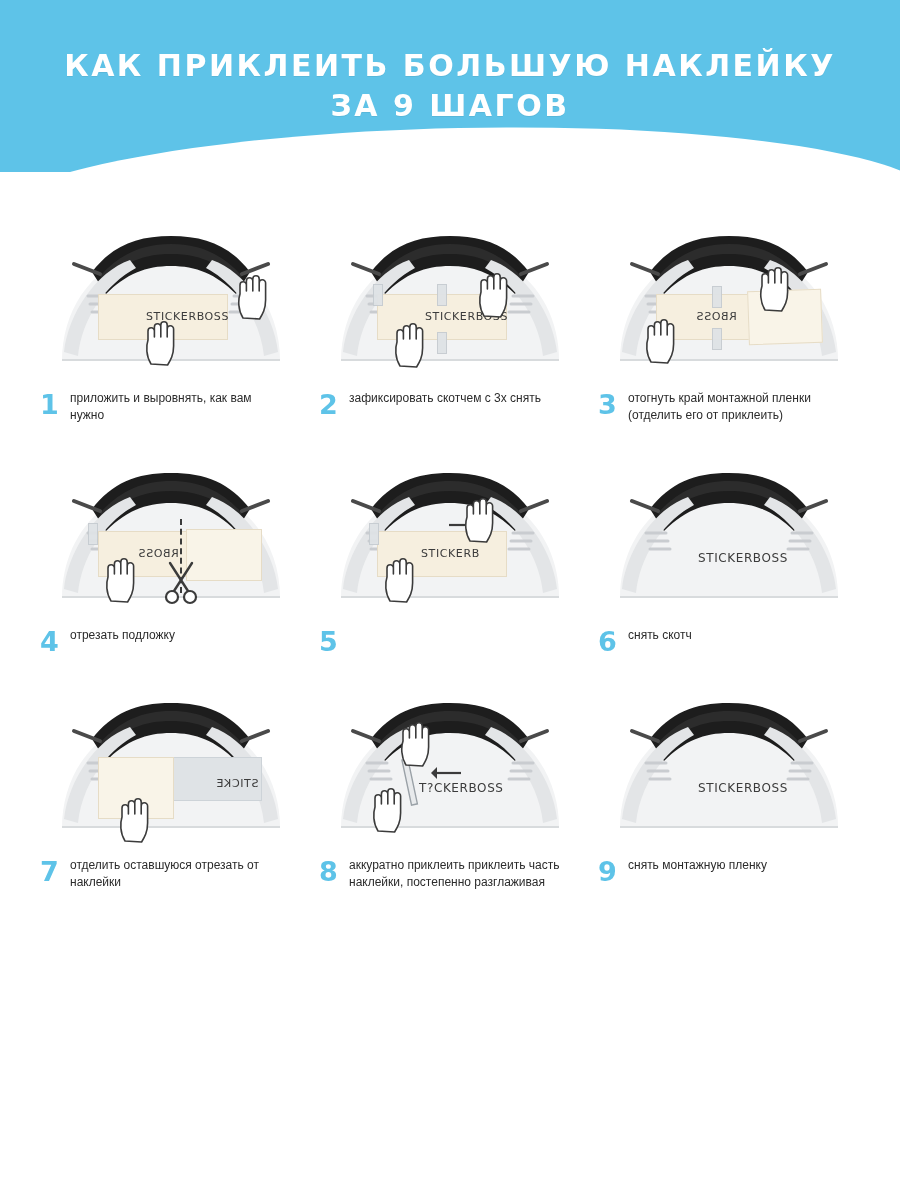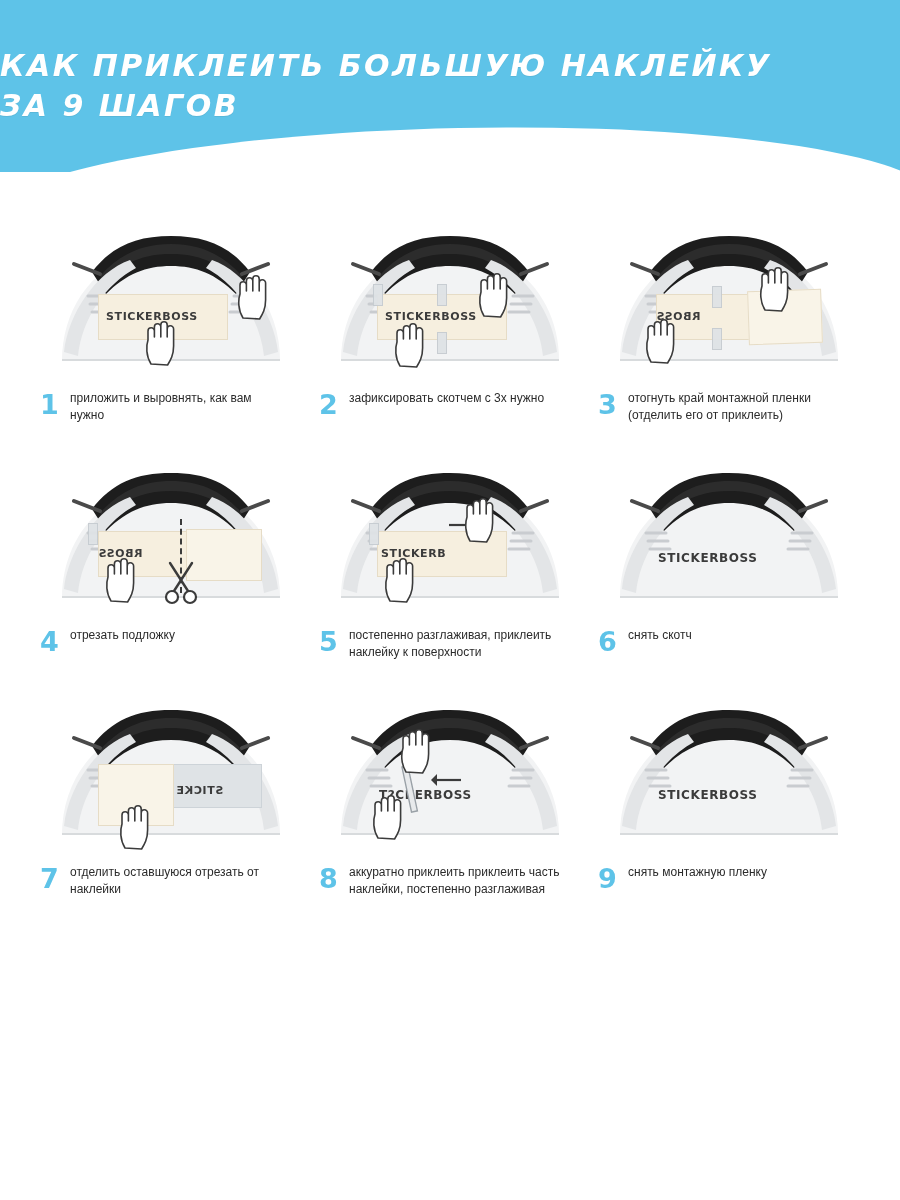--- a/index.html
+++ b/index.html
@@ -19,22 +19,21 @@
   
   .header {
     position: relative;
     width: 900px;
     height: 172px;
     background: #5ec3e8;
     overflow: hidden;
   }
   .header-inner {
     padding-top: 46px;
-    text-align: left;
-    font-style: italic;
+    text-align: center;
   }
   .header h1 {
     margin: 0;
     color: #ffffff;
     font-family: "DejaVu Sans", sans-serif;
     font-weight: bold;
     font-size: 30px;
     letter-spacing: 2.5px;
     line-height: 1.33;
     text-transform: uppercase;
@@ -100,25 +99,26 @@
   
   .sticker {
     position: absolute;
     background: #f6efdf;
     border: 1px solid #e6dcc6;
     box-sizing: border-box;
   }
   .sticker-text {
     position: absolute;
     font-family: "DejaVu Sans", sans-serif;
-    font-weight: bold;
+    font-weight: normal;
     font-size: 11px;
     letter-spacing: 0.6px;
     color: #3b3b3b;
     white-space: nowrap;
+    margin-left: 40px;
   }
   .flip {
     transform: scaleX(-1);
   }
   .tape {
     position: absolute;
     background: #dfe3e6;
     border: 1px solid #c6ccd1;
     box-sizing: border-box;
     opacity: 0.95;
@@ -236,21 +236,21 @@
         <div class="tape" style="left:118px; top:122px; width:10px; height:22px;"></div>
         <svg style="position:absolute; left:72px; top:110px; width:42px; height:48px;" viewBox="0 0 42 48">
           <path d="M9 46 C4 38 4 28 6 22 L6 13 a3.2 3.2 0 0 1 6.4 0 l0 6 0-10 a3.2 3.2 0 0 1 6.4 0 l0 10 0-12 a3.2 3.2 0 0 1 6.4 0 l0 12 0-8 a3.2 3.2 0 0 1 6.4 0 l0 17 c0 9-3 14-6 19 Z" fill="#ffffff" stroke="#3b3b3b" stroke-width="1.6" stroke-linejoin="round"></path>
         </svg>
         <svg style="position:absolute; left:156px; top:60px; width:42px; height:48px;" viewBox="0 0 42 48">
           <path d="M9 46 C4 38 4 28 6 22 L6 13 a3.2 3.2 0 0 1 6.4 0 l0 6 0-10 a3.2 3.2 0 0 1 6.4 0 l0 10 0-12 a3.2 3.2 0 0 1 6.4 0 l0 12 0-8 a3.2 3.2 0 0 1 6.4 0 l0 17 c0 9-3 14-6 19 Z" fill="#ffffff" stroke="#3b3b3b" stroke-width="1.6" stroke-linejoin="round"></path>
         </svg>
       </div>
       <div class="caption">
         <div class="num">2</div>
-        <div class="step-text">зафиксировать скотчем с 3х нужно</div>
+        <div class="step-text">зафиксировать скотчем с 3х снять</div>
       </div>
     </div>
 
     <div class="cell">
       <div class="illus">
         <svg class="car" viewBox="0 0 262 170">
           <path d="M22 150 C22 96 58 40 131 40 C204 40 240 96 240 150 Z" fill="#f2f3f4"></path>
           <path d="M52 62 C72 36 96 26 131 26 C166 26 190 36 210 62 L196 84 C176 64 156 56 131 56 C106 56 86 64 66 84 Z" fill="#1d1d1d"></path>
           <path d="M60 66 C80 44 102 34 131 34 C160 34 182 44 202 66 L198 72 C178 52 158 44 131 44 C104 44 84 52 64 72 Z" fill="#2f2f2f" opacity="0.85"></path>
           <path d="M24 142 C28 104 56 62 90 50 L96 58 C66 74 42 108 38 146 Z" fill="#e3e5e7"></path>
@@ -364,21 +364,20 @@
         </svg>
         <svg style="position:absolute; left:142px; top:48px; width:42px; height:48px;" viewBox="0 0 42 48">
           <path d="M9 46 C4 38 4 28 6 22 L6 13 a3.2 3.2 0 0 1 6.4 0 l0 6 0-10 a3.2 3.2 0 0 1 6.4 0 l0 10 0-12 a3.2 3.2 0 0 1 6.4 0 l0 12 0-8 a3.2 3.2 0 0 1 6.4 0 l0 17 c0 9-3 14-6 19 Z" fill="#ffffff" stroke="#3b3b3b" stroke-width="1.6" stroke-linejoin="round"></path>
         </svg>
         <svg style="position:absolute; left:62px; top:108px; width:42px; height:48px;" viewBox="0 0 42 48">
           <path d="M9 46 C4 38 4 28 6 22 L6 13 a3.2 3.2 0 0 1 6.4 0 l0 6 0-10 a3.2 3.2 0 0 1 6.4 0 l0 10 0-12 a3.2 3.2 0 0 1 6.4 0 l0 12 0-8 a3.2 3.2 0 0 1 6.4 0 l0 17 c0 9-3 14-6 19 Z" fill="#ffffff" stroke="#3b3b3b" stroke-width="1.6" stroke-linejoin="round"></path>
         </svg>
       </div>
       <div class="caption">
         <div class="num">5</div>
-        <div class="step-text">постепенно разглаживая, приклеить наклейку к поверхности</div>
       </div>
     </div>
 
     <div class="cell">
       <div class="illus">
         <svg class="car" viewBox="0 0 262 170">
           <path d="M22 150 C22 96 58 40 131 40 C204 40 240 96 240 150 Z" fill="#f2f3f4"></path>
           <path d="M52 62 C72 36 96 26 131 26 C166 26 190 36 210 62 L196 84 C176 64 156 56 131 56 C106 56 86 64 66 84 Z" fill="#1d1d1d"></path>
           <path d="M60 66 C80 44 102 34 131 34 C160 34 182 44 202 66 L198 72 C178 52 158 44 131 44 C104 44 84 52 64 72 Z" fill="#2f2f2f" opacity="0.85"></path>
           <path d="M24 142 C28 104 56 62 90 50 L96 58 C66 74 42 108 38 146 Z" fill="#e3e5e7"></path>

